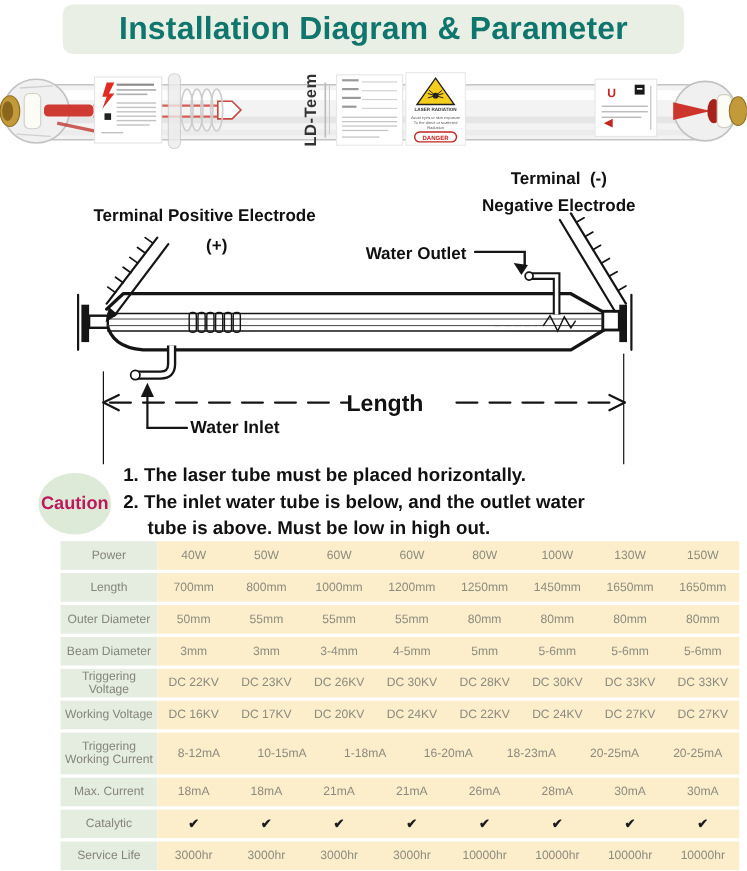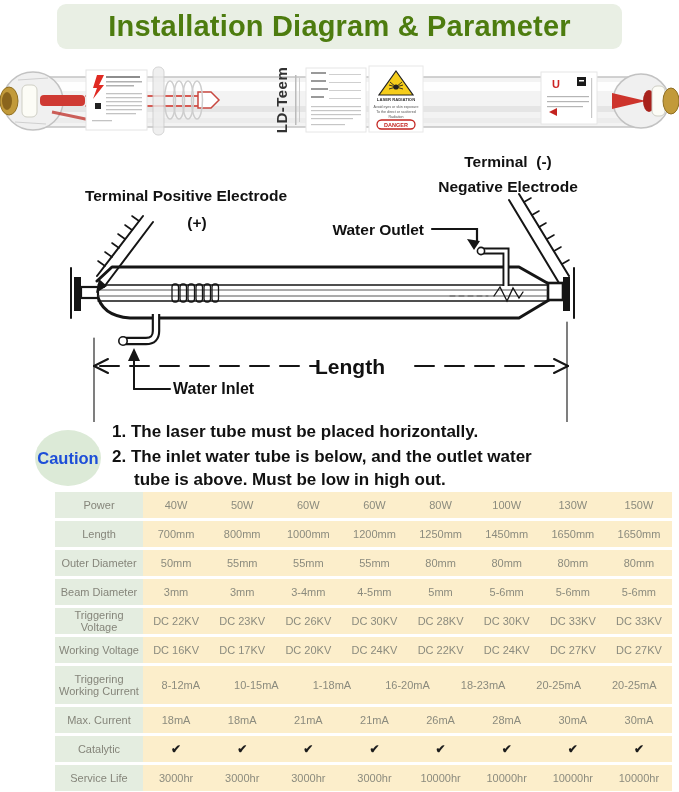--- a/index.html
+++ b/index.html
@@ -1,30 +1,30 @@
 <!DOCTYPE html>
 <html><head>
 <meta charset="utf-8">
 <style>
   html,body{margin:0;padding:0;background:#fff;}
   #stage{position:relative;width:679px;height:792px;background:#fff;overflow:hidden;
          font-family:"Liberation Sans",sans-serif;}
   
   .title-band{position:absolute;left:57px;top:4px;width:565px;height:45px;background:#e9efe4;
               border-radius:9px;display:flex;align-items:center;justify-content:center;}
-  .title-band span{font-size:29px;font-weight:bold;color:#4d7c0f;letter-spacing:.2px;}
+  .title-band span{font-size:29px;font-weight:bold;color:#0f766e;letter-spacing:.2px;}
   
   .photo-svg{position:absolute;left:0;top:58px;width:679px;height:92px;}
   .diagram-svg{position:absolute;left:0;top:148px;width:679px;height:274px;}
   .diagram-svg text{font-family:"Liberation Sans",sans-serif;fill:#111;font-weight:bold;}
   .photo-svg text{font-family:"Liberation Sans",sans-serif;}
   
   .caution-badge{position:absolute;left:35px;top:430px;width:66px;height:56px;border-radius:50%;
                  background:#dcead7;display:flex;align-items:center;justify-content:center;
-                 font-size:16.5px;font-weight:bold;color:#1d4ed8;}
+                 font-size:16.5px;font-weight:bold;color:#be185d;}
   .caution-items{position:absolute;left:112px;top:421px;width:445px;font-size:17px;
                  font-weight:bold;color:#111;line-height:1.32;}
   .caution-items .ci{padding-left:22px;text-indent:-22px;margin-bottom:3px;}
   
   .ptable{position:absolute;left:7px;top:492px;width:665px;}
   .prow{display:flex;height:26px;margin-bottom:3px;padding-left:48px;}
   .prow.tall{height:38px;}
   .plabel{width:88px;background:#e4ede0;color:#85857a;font-size:11px;line-height:12px;
           display:flex;align-items:center;justify-content:center;text-align:center;padding:0 2px;
           box-sizing:border-box;}

